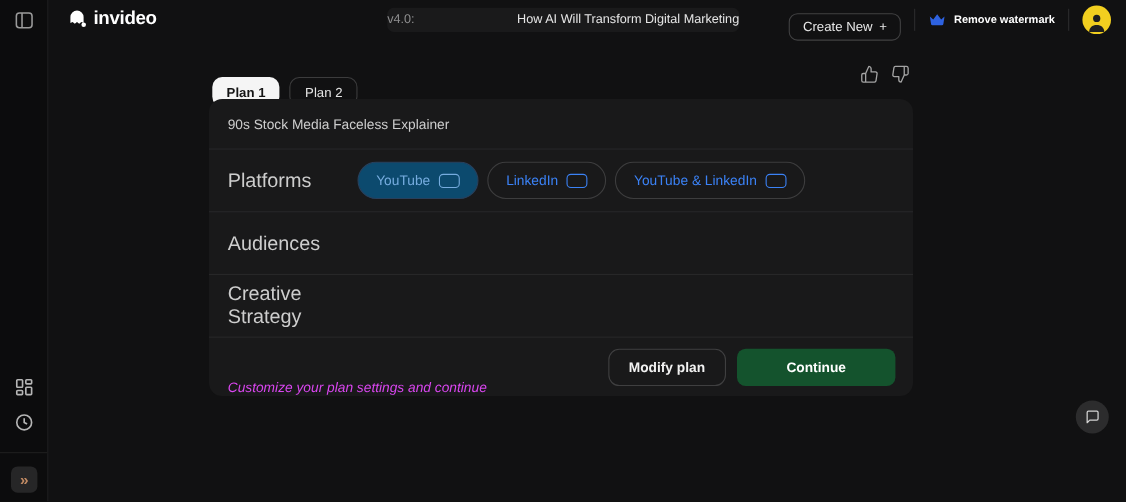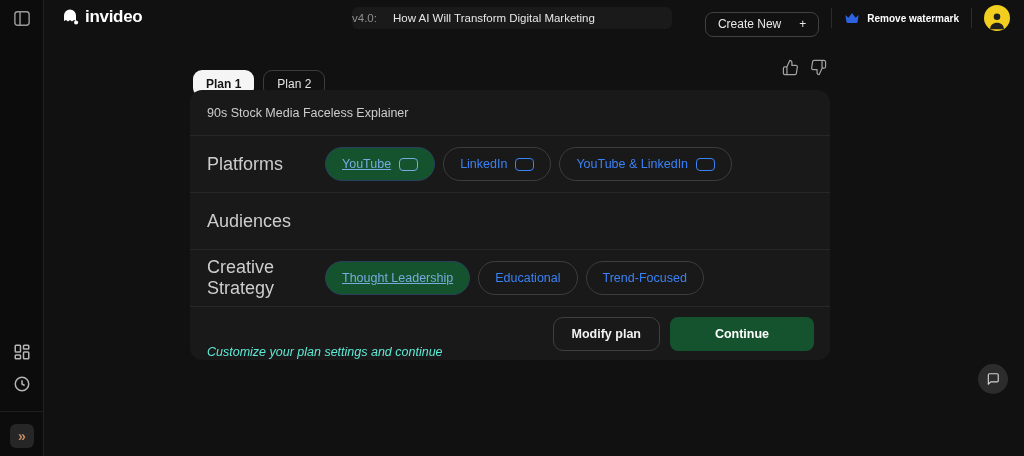--- a/index.html
+++ b/index.html
@@ -30,33 +30,33 @@
     font-size:14px; font-weight:700; cursor:pointer;
   }
 
   
   .topbar { position:absolute; left:0; top:0; width:1024px; height:36px; }
   .logo { position:absolute; left:60px; top:7px; display:flex; align-items:center; gap:5px; }
   .logo-text { color:#fff; font-weight:700; font-size:17px; letter-spacing:-0.3px; }
   .doc-title {
     position:absolute; left:50%; top:7px; transform:translateX(-50%);
     width:320px; height:22px; background:#1a1a1b; border-radius:6px;
-    display:flex; align-items:center; justify-content:flex-start; gap:5px;
+    display:flex; align-items:center; justify-content:space-between; gap:5px;
     font-size:11.5px; cursor:text;
   }
   .doc-version { color:#8f8f90; }
   .doc-name { color:#e6e6e6;padding-left:11px; }
   .topbar-right {
     position:absolute; right:14px; top:0; height:36px;
     display:flex; align-items:center; gap:12px;
   }
   .btn-create-new {
     height:25px; padding:0 12px; border:1px solid #414142; border-radius:8px;
     background:transparent; color:#e8e8e8; font-size:12px;
-    display:flex; align-items:center; gap:18px; cursor:pointer;
+    display:flex; align-items:center; gap:6px; cursor:pointer;
     font-family:"Liberation Sans", sans-serif;
     margin-top:12px;
   }
   .v-divider { width:1px; height:20px; background:#2c2c2d; }
   .remove-wm { display:flex; align-items:center; gap:7px; cursor:pointer; }
   .remove-wm-label { color:#ffffff; font-weight:700; font-size:10px; }
   .avatar {
     width:26px; height:26px; border-radius:50%; background:#f2cf1f;
     overflow:hidden; display:flex; align-items:flex-end; justify-content:center; cursor:pointer;
   }
@@ -90,29 +90,29 @@
   }
   .opt-label { width:118px; flex-shrink:0; color:#cdcdcd; font-size:18px; }
   .pills { display:flex; gap:8px; align-items:center; }
   .pill {
     height:34px; border-radius:17px; padding:0 16px;
     display:flex; align-items:center; gap:8px;
     border:1px solid #3d3d3e; background:transparent;
     color:#3b82f6; font-size:12.5px; cursor:pointer; white-space:nowrap;
     font-family:"Liberation Sans", sans-serif;
   }
-  .pill.selected { background:#14532d; border-color:#28405c; color:#76acdf;text-decoration:underline; }
+  .pill.selected { background:#0c4a6e; border-color:#28405c; color:#76acdf; }
   .frame-icon {
     width:19px; height:13px; border:1.5px solid currentColor;
     border-radius:4px; display:inline-block; flex-shrink:0;
   }
   .card-footer {
     flex:1; display:flex; align-items:center; padding:0 16px 0 17px; gap:10px;
   }
-  .footer-note { flex:1; font-style:italic; color:#5eead4; font-size:12.5px;margin-top:36px; }
+  .footer-note { flex:1; font-style:italic; color:#d946ef; font-size:12.5px;margin-top:36px; }
   .btn-modify {
     height:34px; padding:0 18px; border:1px solid #3f3f40; border-radius:10px;
     background:transparent; color:#f2f2f2; font-weight:700; font-size:12.5px;
     cursor:pointer; font-family:"Liberation Sans", sans-serif;
   }
   .btn-continue {
     height:34px; width:144px; border:none; border-radius:8px;
     background:#14532d; color:#ffffff; font-weight:700; font-size:12.5px;
     cursor:pointer; font-family:"Liberation Sans", sans-serif;
   }
@@ -228,25 +228,20 @@
       </button>
     </div>
   </div>
 
   <div class="opt-row">
     <div class="opt-label">Audiences</div>
   </div>
 
   <div class="opt-row">
     <div class="opt-label">Creative Strategy</div>
-    <div class="pills">
-      <button class="pill selected">Thought Leadership</button>
-      <button class="pill">Educational</button>
-      <button class="pill">Trend-Focused</button>
-    </div>
   </div>
 
   <div class="card-footer">
     <div class="footer-note">Customize your plan settings and continue</div>
     <button class="btn-modify">Modify plan</button>
     <button class="btn-continue">Continue</button>
   </div>
 </div>
 
 <div class="chat-fab">

